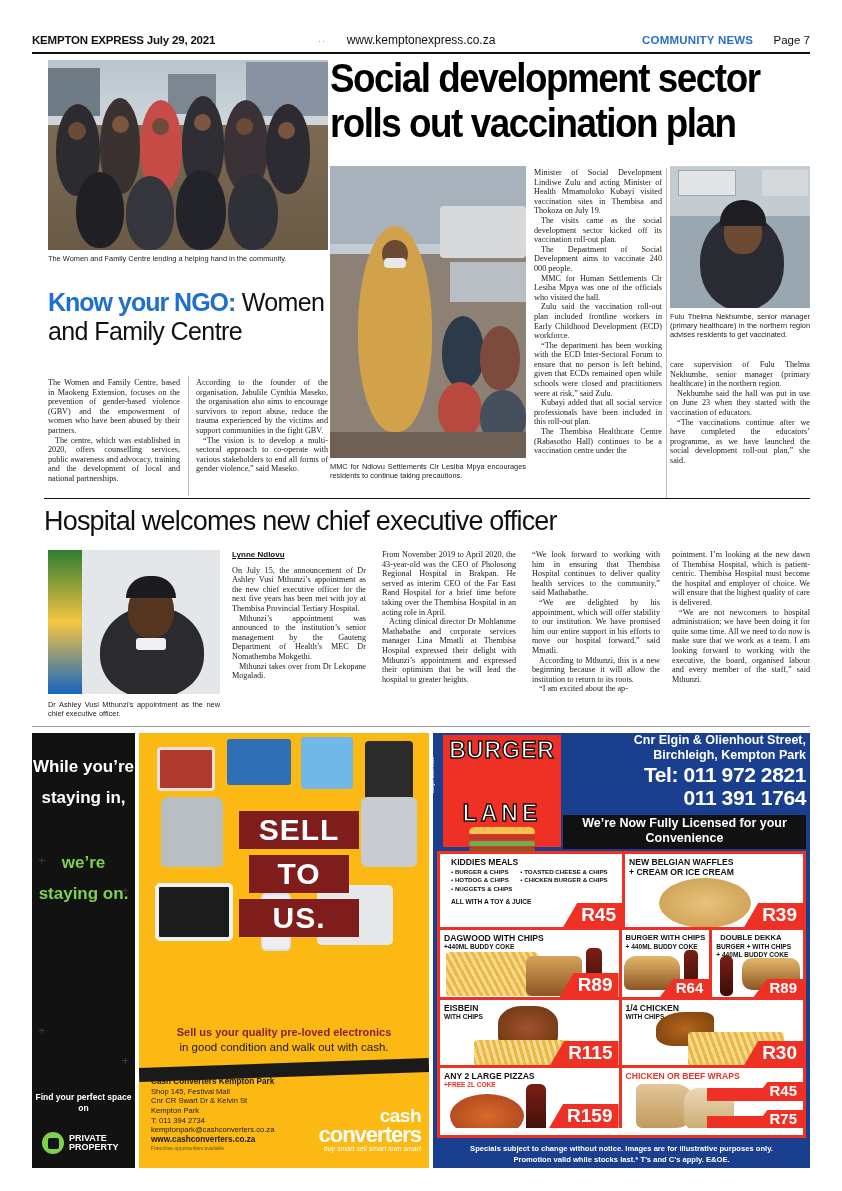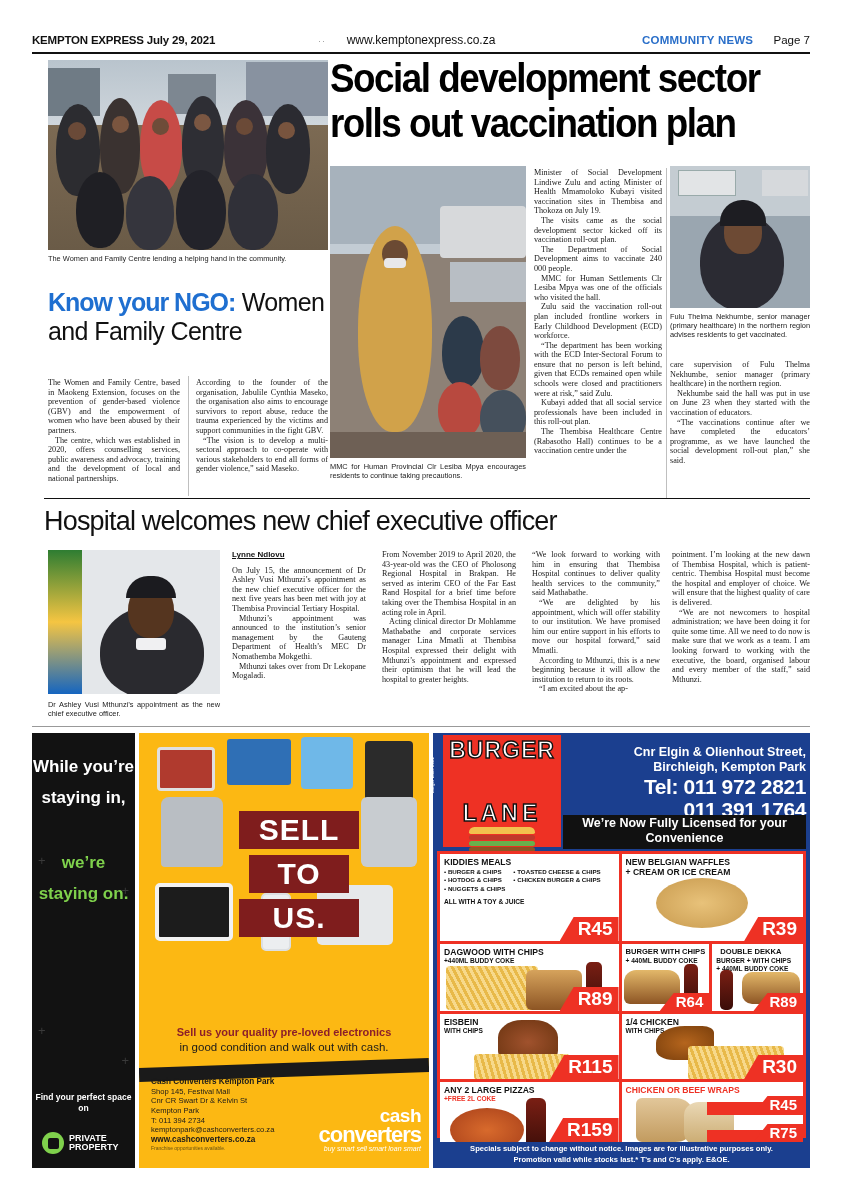--- a/index.html
+++ b/index.html
@@ -141,21 +141,21 @@
   #ad-bl { position: absolute; left: 401px; top: 0; width: 377px; height: 435px; background: #1b3f8f; }
   #ad-bl .spine { position:absolute; left:0; top:0; width: 10px; height: 110px; background:#1b3f8f; color:#fff; font-size:4.5px;}
   #ad-bl .spine span { display:block; transform: rotate(-90deg) translate(-60px, -3px); transform-origin: left top; white-space: nowrap; }
   #ad-bl .logobox { position:absolute; left: 10px; top: 2px; width: 118px; height: 112px; background:#ee3124; }
   #ad-bl .bl-burger { font-family:"Liberation Sans", sans-serif; font-weight:bold; color:#fff; text-align:center;margin-top:41px; }
   #ad-bl .bl1 { font-size: 23px; letter-spacing: 1px; line-height: 22px; margin-top: 4px; -webkit-text-stroke: 1.4px #111;}
   #ad-bl .bl2 { font-size: 23px; letter-spacing: 4px; line-height: 22px; -webkit-text-stroke: 1.4px #111;}
   #ad-bl .patty { width: 66px; margin: 3px auto 0; }
   #ad-bl .patty div { height: 5px; border-radius: 3px; margin-bottom: 1px; }
   #ad-bl .bl3 { font-size: 11px; letter-spacing: 1px; background:#2a55b5; color:#fff; border-radius:2px; margin: 4px 6px 0; padding: 1px 0;}
-  #ad-bl .addr { position:absolute; left: 130px; top: 12px; right: 4px; text-align: right; color:#fff;margin-left:48px; }
+  #ad-bl .addr { position:absolute; left: 130px; top: 0; right: 4px; text-align: right; color:#fff;margin-left:48px; }
   #ad-bl .addr .a1 { font-size: 12.5px; font-weight: bold; line-height: 15px; }
   #ad-bl .addr .tel { font-size: 21px; font-weight: bold; line-height: 23px; letter-spacing: -0.4px;}
   #ad-bl .lic { position:absolute; left: 130px; top: 82px; right: 4px; text-align:center; color:#fff; background:#111;
                 font-size: 12.5px; font-weight: bold; line-height: 15px; padding: 1px 0 3px;}
   #ad-bl .menu { position:absolute; left: 4px; top: 118px; right: 4px; bottom: 30px; background:#fff; border: 3px solid #ee3124; }
   #ad-bl .mrow { display:flex; border-bottom: 3px solid #ee3124; }
   #ad-bl .mcell { position:relative; overflow:hidden; border-right: 3px solid #ee3124; background:#fff; }
   #ad-bl .mcell:last-child { border-right: none; }
   #ad-bl .mtitle { font-size: 8.6px; font-weight: bold; color:#111; padding: 3px 4px 0; line-height: 10px; }
   #ad-bl .msub { font-size: 6.6px; font-weight: bold; color:#111; padding: 0 4px; line-height: 8px; }
@@ -231,21 +231,21 @@
     <div style="position:absolute;left:120px;top:96px;width:76px;height:40px;background:#b8bec4;"></div>
     <div class="blob" style="left:28px;top:60px;width:74px;height:206px;background:#d1a24a;"></div>
     <div class="sq" style="left:52px;top:74px;width:26px;height:28px;border-radius:50%;background:#6b4a33;"></div>
     <div class="sq" style="left:54px;top:92px;width:22px;height:10px;background:#e8e8ea;border-radius:4px;"></div>
     <div class="blob" style="left:112px;top:150px;width:42px;height:72px;background:#2c3a4a;"></div>
     <div class="blob" style="left:150px;top:160px;width:40px;height:64px;background:#7d4a3e;"></div>
     <div class="blob" style="left:108px;top:216px;width:44px;height:56px;background:#b8493f;"></div>
     <div class="blob" style="left:150px;top:224px;width:46px;height:54px;background:#45505c;"></div>
     <div style="position:absolute;left:0;bottom:0;width:196px;height:26px;background:#6e6055;"></div>
   </div>
-  <div class="caption" style="position:absolute;left:330px;top:462px;width:196px;">MMC for Human Provincial Clr Lesiba Mpya encourages residents to continue taking precautions.</div>
+  <div class="caption" style="position:absolute;left:330px;top:462px;width:196px;">MMC for Ndlovu Settlements Clr Lesiba Mpya encourages residents to continue taking precautions.</div>
 
   <div class="photo" style="left:670px;top:166px;width:140px;height:142px;">
     <div style="position:absolute;inset:0;background:#9aa6b0;"></div>
     <div style="position:absolute;left:0;top:0;width:140px;height:50px;background:#c4ccd2;"></div>
     <div style="position:absolute;left:8px;top:4px;width:58px;height:26px;background:#e2e4e6;border:1px solid #9aa;"></div>
     <div style="position:absolute;left:92px;top:4px;width:46px;height:26px;background:#d6d9dc;"></div>
     <div class="blob" style="left:30px;top:48px;width:84px;height:96px;background:#2b2b33;"></div>
     <div class="sq" style="left:54px;top:42px;width:38px;height:46px;border-radius:50% 50% 44% 44%;background:#6d4a34;"></div>
     <div class="sq" style="left:50px;top:34px;width:46px;height:26px;border-radius:22px 22px 0 0;background:#1d1d22;"></div>
   </div>
@@ -396,21 +396,21 @@
 
       <div class="addr">
         <div class="a1">Cnr Elgin &amp; Olienhout Street, Birchleigh, Kempton Park</div>
         <div class="tel">Tel: 011 972 2821</div>
         <div class="tel">011 391 1764</div>
       </div>
       <div class="lic">We’re Now Fully Licensed for your Convenience</div>
 
       <div class="menu">
 
-        <div class="mrow" style="height:90px;">
+        <div class="mrow" style="height:76px;padding-left:7px;">
           <div class="mcell" style="width:50%;">
             <div class="mtitle">KIDDIES MEALS</div>
             <div class="mlist">
               <div>
                 <div>• BURGER &amp; CHIPS</div>
                 <div>• HOTDOG &amp; CHIPS</div>
                 <div>• NUGGETS &amp; CHIPS</div>
               </div>
               <div>
                 <div>• TOASTED CHEESE &amp; CHIPS</div>

